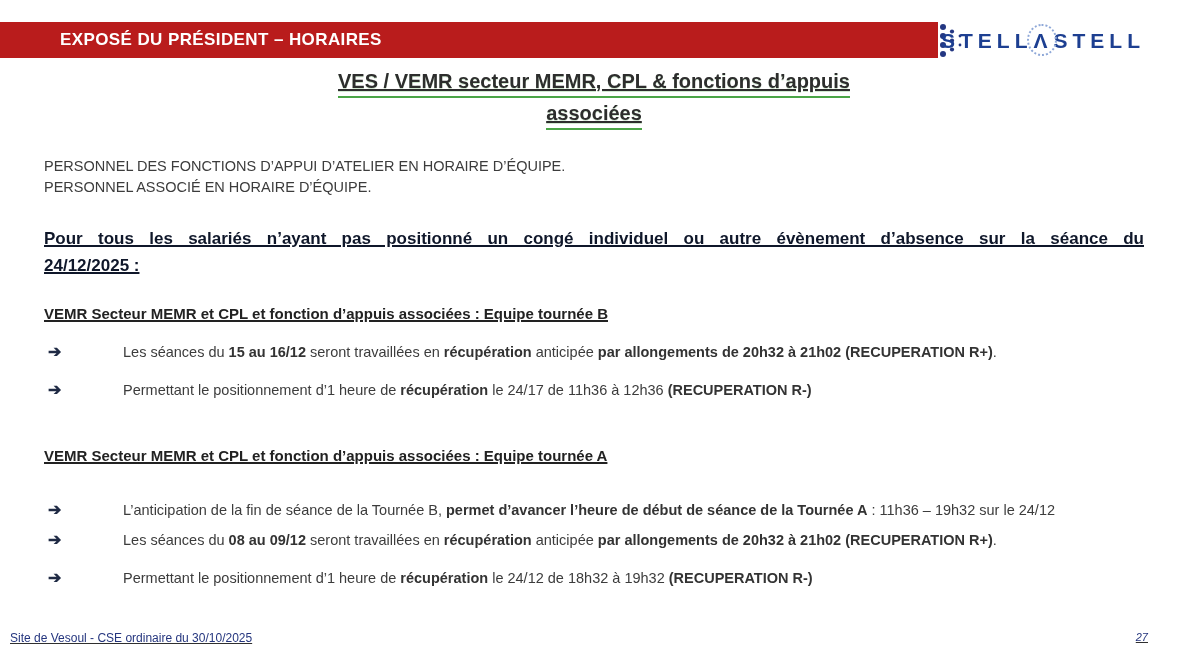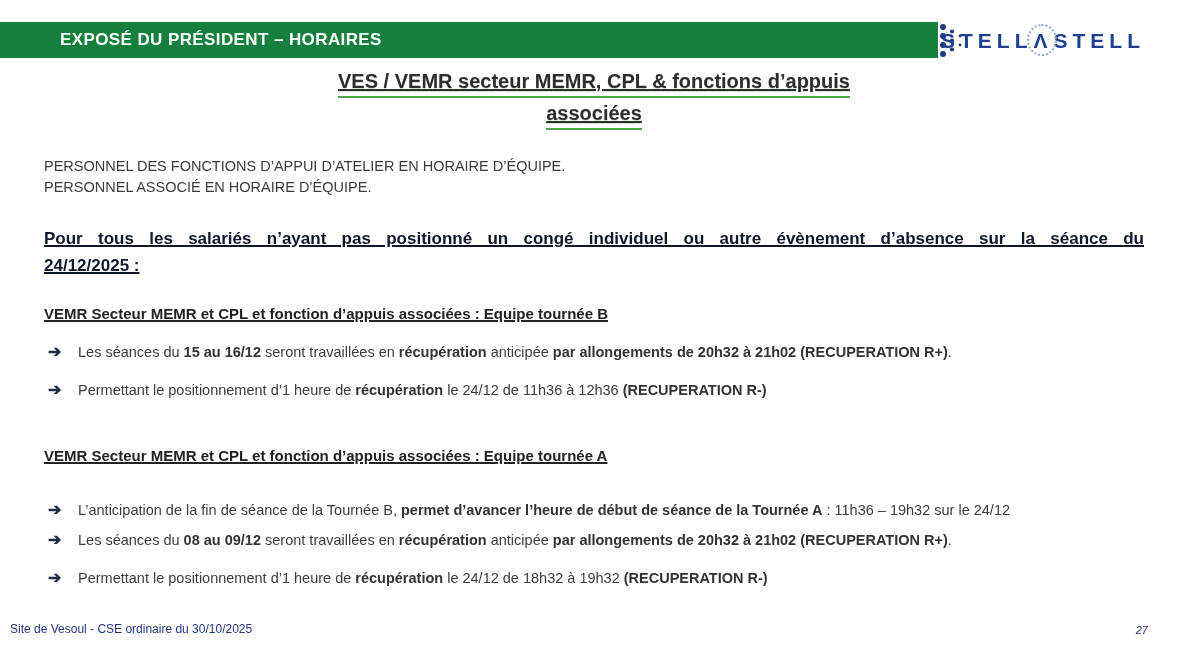--- a/index.html
+++ b/index.html
@@ -10,21 +10,21 @@
     color:#2f2f2f;
     position:relative;
     overflow:hidden;
   }
   .page { position:absolute; inset:0; }
 
   
   .masthead { position:absolute; top:22px; left:0; right:0; height:36px; }
   .bar {
     position:absolute; left:0; top:0; height:36px; width:938px;
-    background:#15803d;
+    background:#b91c1c;
     display:flex; align-items:center;
   }
   .bar-title {
     color:#ffffff; font-weight:bold; font-size:17px;
     letter-spacing:.4px; padding-left:60px;
   }
   .bar-dots { position:absolute; left:939px; top:0; height:36px; width:28px; }
   .logo {
     position:absolute; right:55px; top:7px;
     font-size:21px; font-weight:bold; color:#1d3f91;
@@ -78,30 +78,30 @@
   .team-heading.second { margin-top:46px; }
 
   .bullet {
     display:flex; align-items:flex-start;
     margin-top:17px; font-size:14.5px; line-height:21px; color:#3c3c3c;
   }
   .bullet .arrow {
     flex:0 0 34px; color:#1f2a44; font-size:16px; font-weight:bold;
     line-height:20px; padding-left:4px;
   }
-  .bullet .btext { flex:1; }
+  .bullet .btext { flex:1;margin-left:45px; }
   .bullet .btext .b { font-weight:bold; color:#333; }
   .bullet.tight { margin-top:9px; }
   .bullet.first-of-group { margin-top:20px; }
   .bullet.wide-gap { margin-top:36px; }
 
   
   .footer {
-    position:absolute; bottom:16px; left:10px; right:52px;
-    display:flex; justify-content:space-between; align-items:flex-end;
+    position:absolute; bottom:7px; left:10px; right:52px;
+    display:flex; justify-content:space-between; text-decoration:underline;
   }
   .footer-left { font-size:12px; color:#24357e; }
   .footer-page { font-size:11px; color:#24357e; font-style:italic; }
 </style>
 </head>
 <body>
 
 <div class="page">
 
   <header class="masthead">
@@ -147,21 +147,21 @@
     </p>
 
     <p class="team-heading first">VEMR Secteur MEMR et CPL et fonction d’appuis associées : Equipe tournée B</p>
 
     <div class="bullet first-of-group">
       <span class="arrow">➔</span>
       <span class="btext"><span>Les séances du </span><span class="b">15 au 16/12</span><span> seront travaillées en </span><span class="b">récupération</span><span> anticipée </span><span class="b">par allongements de 20h32 à 21h02</span><span> </span><span class="b">(RECUPERATION R+)</span><span>.</span></span>
     </div>
     <div class="bullet">
       <span class="arrow">➔</span>
-      <span class="btext"><span>Permettant le positionnement d’1 heure de </span><span class="b">récupération</span><span> le 24/12 de 11h36 à 12h36 </span><span class="b">(RECUPERATION R-)</span></span>
+      <span class="btext"><span>Permettant le positionnement d’1 heure de </span><span class="b">récupération</span><span> le 24/17 de 11h36 à 12h36 </span><span class="b">(RECUPERATION R-)</span></span>
     </div>
 
     <p class="team-heading second">VEMR Secteur MEMR et CPL et fonction d’appuis associées : Equipe tournée A</p>
 
     <div class="bullet wide-gap">
       <span class="arrow">➔</span>
       <span class="btext"><span>L’anticipation de la fin de séance de la Tournée B, </span><span class="b">permet d’avancer l’heure de début de séance de la Tournée A</span><span> : 11h36 – 19h32 sur le 24/12</span></span>
     </div>
     <div class="bullet tight">
       <span class="arrow">➔</span>

